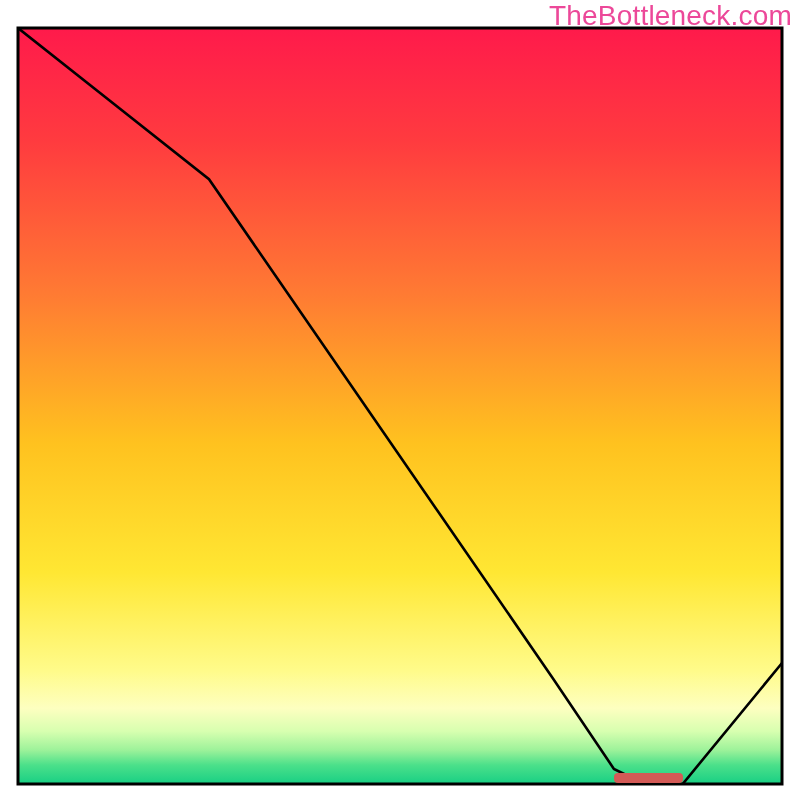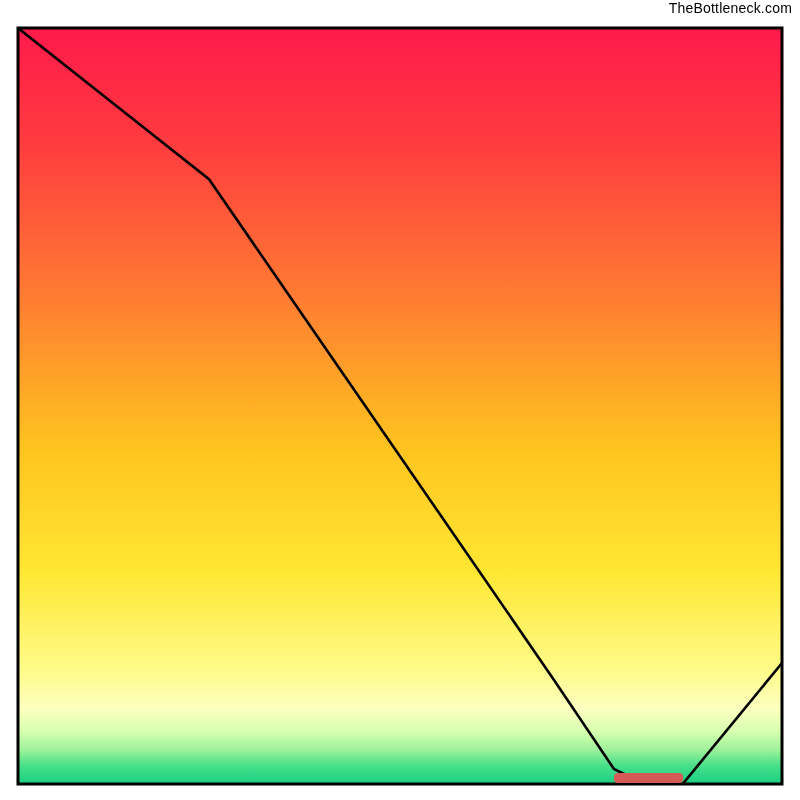--- a/index.html
+++ b/index.html
@@ -13,22 +13,22 @@
   }
   .stage {
     position: relative;
     width: 800px;
     height: 800px;
   }
   .watermark {
     position: absolute;
     top: 0;
     right: 8px;
-    font-size: 14px;
-    color: #000000;
+    font-size: 28px;
+    color: #ec4899;
     font-weight: 500;
     letter-spacing: 0.2px;
     user-select: none;
   }
   svg.plot {
     position: absolute;
     left: 0;
     top: 0;
     width: 800px;
     height: 800px;

